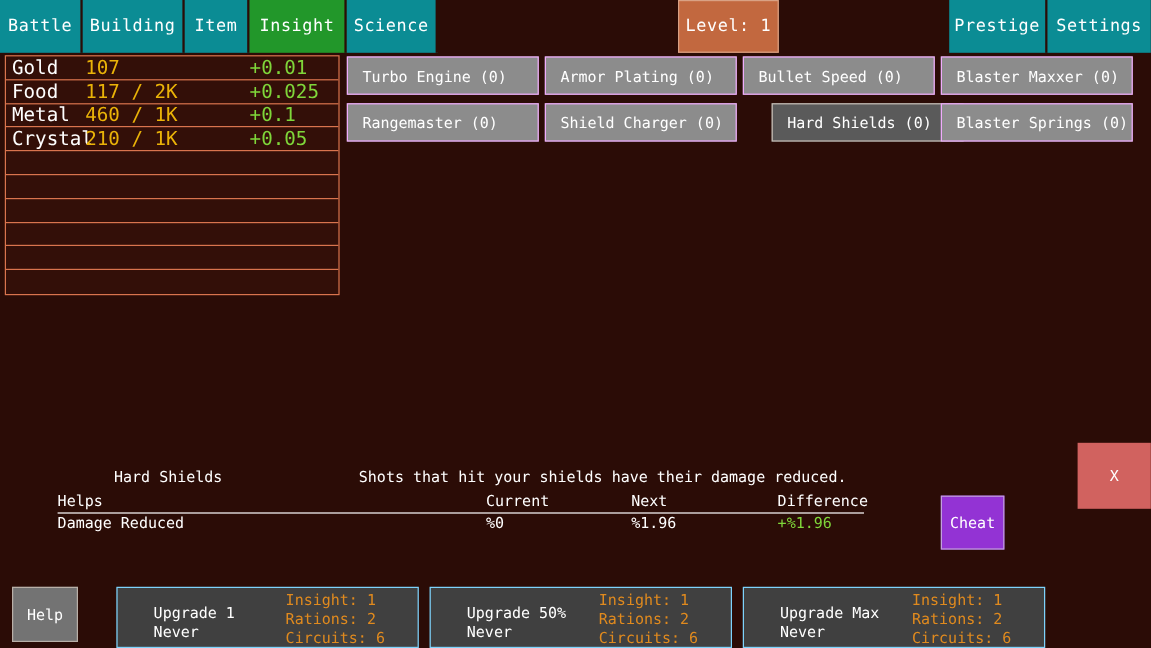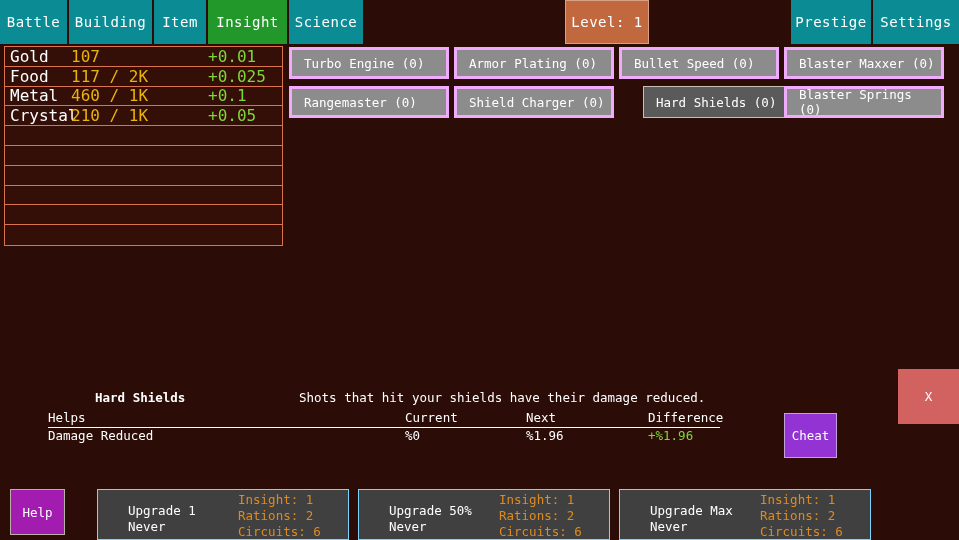--- a/index.html
+++ b/index.html
@@ -79,21 +79,21 @@
     position: absolute;
     left: 203px;
     color: #7fd63a;
   }
 
   
   .upg-btn {
     position: absolute;
     height: 32px;
     background: #8c8c8c;
-    border: 3px solid #f0abfc;
+    border: 1px solid #f0abfc;
     box-sizing: border-box;
     display: flex;
     align-items: center;
     padding-left: 12px;
     font-size: 12.5px;
     color: #ffffff;
   }
   .upg-btn.selected {
     background: #5a5a5a;
     border: 1px solid #c8bfb6;
@@ -103,21 +103,20 @@
   #detail {
     position: absolute;
     left: 0; top: 386px;
     width: 740px; height: 60px;
     font-size: 12.5px;
   }
   #detail-title {
     position: absolute;
     left: 95px; top: 4px;
     color: #ffffff;
-    font-weight: bold;
   }
   #detail-desc {
     position: absolute;
     left: 299px; top: 4px;
     color: #ffffff;
   }
   .detail-head-row {
     position: absolute;
     left: 48px; top: 24px;
     width: 672px;
@@ -160,21 +159,21 @@
     justify-content: center;
     font-size: 12.5px;
     color: #ffffff;
   }
 
   
   #help-button {
     position: absolute;
     left: 10px; top: 489px;
     width: 55px; height: 46px;
-    background: #a21caf;
+    background: #737373;
     border: 1px solid #b9b0a8;
     box-sizing: border-box;
     display: flex;
     align-items: center;
     justify-content: center;
     font-size: 12.5px;
     color: #ffffff;
   }
   .buy-button {
     position: absolute;

